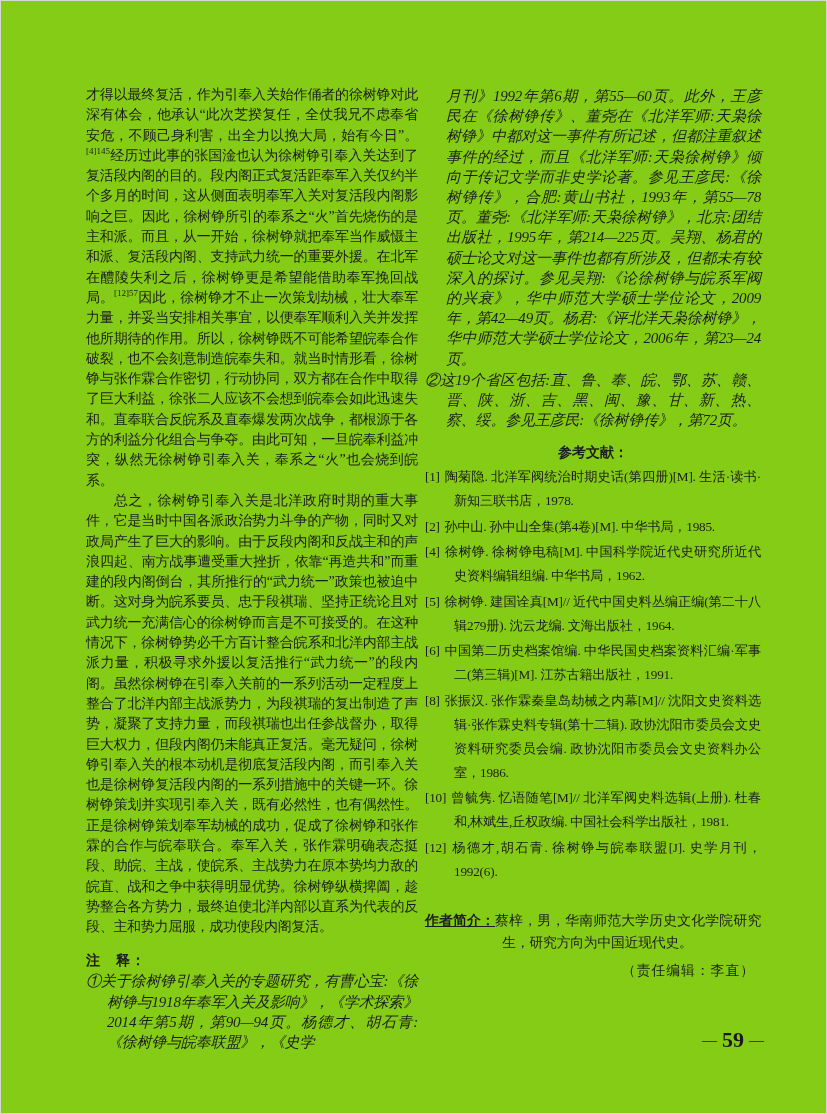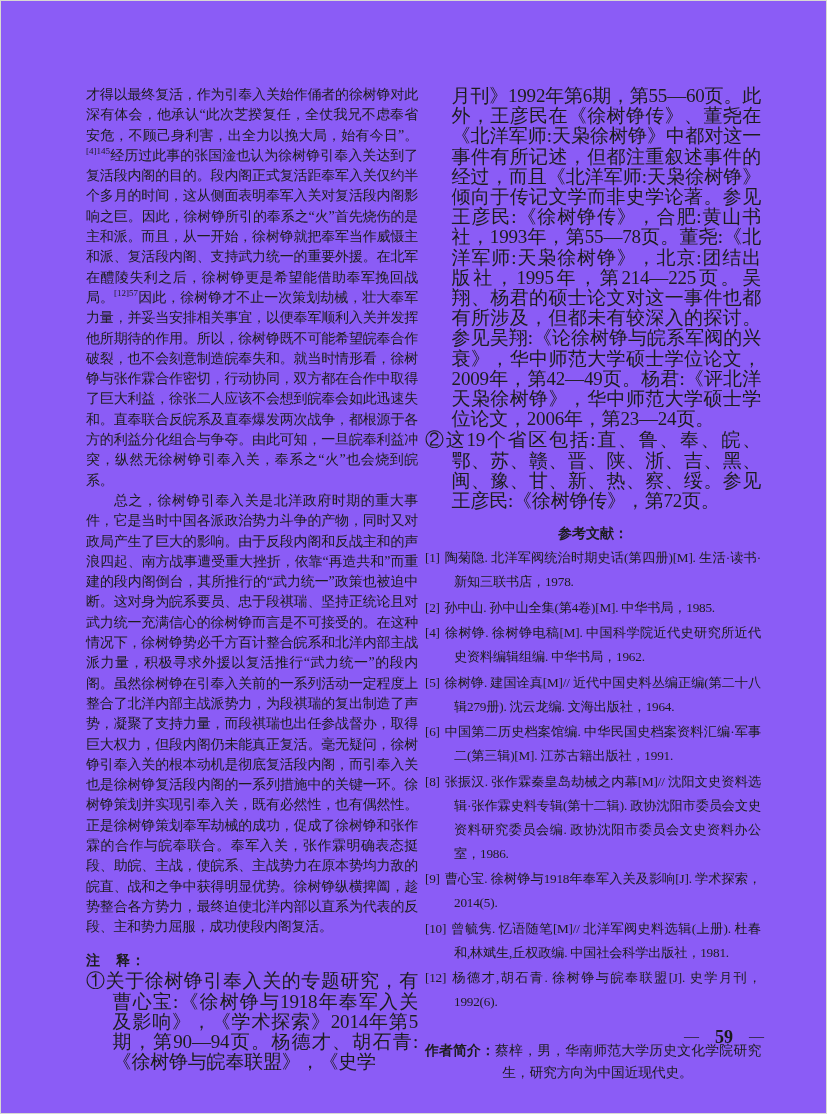--- a/index.html
+++ b/index.html
@@ -5,21 +5,21 @@
   html, body {
     margin: 0;
     padding: 0;
     background: #e8e8e6;
   }
   .page {
     position: relative;
     width: 827px;
     height: 1114px;
     margin: 0 auto;
-    background: #8b5cf6;
+    background: #84cc16;
     border: 1px solid #d8d8d3;
     box-sizing: border-box;
     overflow: hidden;
     font-family: "Liberation Serif", "DejaVu Serif", serif;
     color: #1d1d1d;
   }
   .col { position: absolute; top: 84px; }
   .col-left  { left: 85px;  width: 332px; }
   .col-right { left: 424px; width: 336px; }
 
@@ -39,25 +39,26 @@
     letter-spacing: 0;
   }
 
   .notes-heading {
     margin-top: 15px;
     font-weight: bold;
     font-size: 14px;
     letter-spacing: 1px;
   }
   .note {
-    font-size: 19px;
+    font-size: 15px;
     line-height: 20.2px;
     text-align: justify;
     letter-spacing: -0.2px;
     margin-top: 1px;
+    font-style: italic;
   }
   .hang-note  { padding-left: 1.4em; text-indent: -1.4em; }
   .cont-note  { padding-left: 1.4em; }
 
   .refs-heading {
     margin-top: 14px;
     margin-bottom: 3px;
     font-weight: bold;
     font-size: 14px;
     text-align: center;
@@ -75,43 +76,43 @@
 
   .author-bio {
     margin-top: 26px;
     font-size: 13.8px;
     line-height: 22px;
     text-align: justify;
     letter-spacing: -0.2px;
     padding-left: 5.6em;
     text-indent: -5.6em;
   }
-  .author-label { font-weight: bold; }
+  .author-label { font-weight: bold; text-decoration: underline; }
 
   .editor-credit {
     margin-top: 8px;
     font-size: 13.8px;
     text-align: right;
     padding-right: 6px;
     letter-spacing: 1px;
   }
 
   .page-footer {
     position: absolute;
     top: 1026px;
     right: 62px;
     font-size: 15px;
     color: #1a1a1a;
     white-space: nowrap;
   }
   .page-footer .dash { position: relative; top: -2px; }
   .page-footer .num  {
     font-weight: bold;
-    font-size: 18px;
-    margin: 0 16px;
+    font-size: 22px;
+    margin: 0 5px;
   }
 </style>
 </head>
 <body>
 
 <div class="page">
 
   <div class="col col-left">
     <p class="body-text"><span>才得以最终复活，作为引奉入关始作俑者的徐树铮对此深有体会，他承认“此次芝揆复任，全仗我兄不虑奉省安危，不顾己身利害，出全力以挽大局，始有今日”。</span><sup class="cite">[4]145</sup><span>经历过此事的张国淦也认为徐树铮引奉入关达到了复活段内阁的目的。段内阁正式复活距奉军入关仅约半个多月的时间，这从侧面表明奉军入关对复活段内阁影响之巨。因此，徐树铮所引的奉系之“火”首先烧伤的是主和派。而且，从一开始，徐树铮就把奉军当作威慑主和派、复活段内阁、支持武力统一的重要外援。在北军在醴陵失利之后，徐树铮更是希望能借助奉军挽回战局。</span><sup class="cite">[12]57</sup><span>因此，徐树铮才不止一次策划劫械，壮大奉军力量，并妥当安排相关事宜，以便奉军顺利入关并发挥他所期待的作用。所以，徐树铮既不可能希望皖奉合作破裂，也不会刻意制造皖奉失和。就当时情形看，徐树铮与张作霖合作密切，行动协同，双方都在合作中取得了巨大利益，徐张二人应该不会想到皖奉会如此迅速失和。直奉联合反皖系及直奉爆发两次战争，都根源于各方的利益分化组合与争夺。由此可知，一旦皖奉利益冲突，纵然无徐树铮引奉入关，奉系之“火”也会烧到皖系。</span></p>
 
@@ -127,23 +128,23 @@
     <div class="note hang-note">②这19个省区包括:直、鲁、奉、皖、鄂、苏、赣、晋、陕、浙、吉、黑、闽、豫、甘、新、热、察、绥。参见王彦民:《徐树铮传》，第72页。</div>
 
     <div class="refs-heading">参考文献：</div>
 
     <div class="ref"><span class="ref-label">[1]</span><span>陶菊隐. 北洋军阀统治时期史话(第四册)[M]. 生活·读书·新知三联书店，1978.</span></div>
     <div class="ref"><span class="ref-label">[2]</span><span>孙中山. 孙中山全集(第4卷)[M]. 中华书局，1985.</span></div>
     <div class="ref"><span class="ref-label">[4]</span><span>徐树铮. 徐树铮电稿[M]. 中国科学院近代史研究所近代史资料编辑组编. 中华书局，1962.</span></div>
     <div class="ref"><span class="ref-label">[5]</span><span>徐树铮. 建国诠真[M]// 近代中国史料丛编正编(第二十八辑279册). 沈云龙编. 文海出版社，1964.</span></div>
     <div class="ref"><span class="ref-label">[6]</span><span>中国第二历史档案馆编. 中华民国史档案资料汇编·军事二(第三辑)[M]. 江苏古籍出版社，1991.</span></div>
     <div class="ref"><span class="ref-label">[8]</span><span>张振汉. 张作霖秦皇岛劫械之内幕[M]// 沈阳文史资料选辑·张作霖史料专辑(第十二辑). 政协沈阳市委员会文史资料研究委员会编. 政协沈阳市委员会文史资料办公室，1986.</span></div>
-    <div class="ref"><span class="ref-label">[9]</span><span>曹心宝. 徐树铮与1918年奉军入关及影响[J]. 学术探索，2014(5).</span></div>
     <div class="ref"><span class="ref-label">[10]</span><span>曾毓隽. 忆语随笔[M]// 北洋军阀史料选辑(上册). 杜春和,林斌生,丘权政编. 中国社会科学出版社，1981.</span></div>
     <div class="ref"><span class="ref-label">[12]</span><span>杨德才,胡石青. 徐树铮与皖奉联盟[J]. 史学月刊，1992(6).</span></div>
 
     <div class="author-bio"><span class="author-label">作者简介：</span><span>蔡梓，男，华南师范大学历史文化学院研究生，研究方向为中国近现代史。</span></div>
 
+    <div class="editor-credit">（责任编辑：李直）</div>
   </div>
 
   <div class="page-footer"><span class="dash">—</span><span class="num">59</span><span class="dash">—</span></div>
 
 </div>
 
 </body></html>

